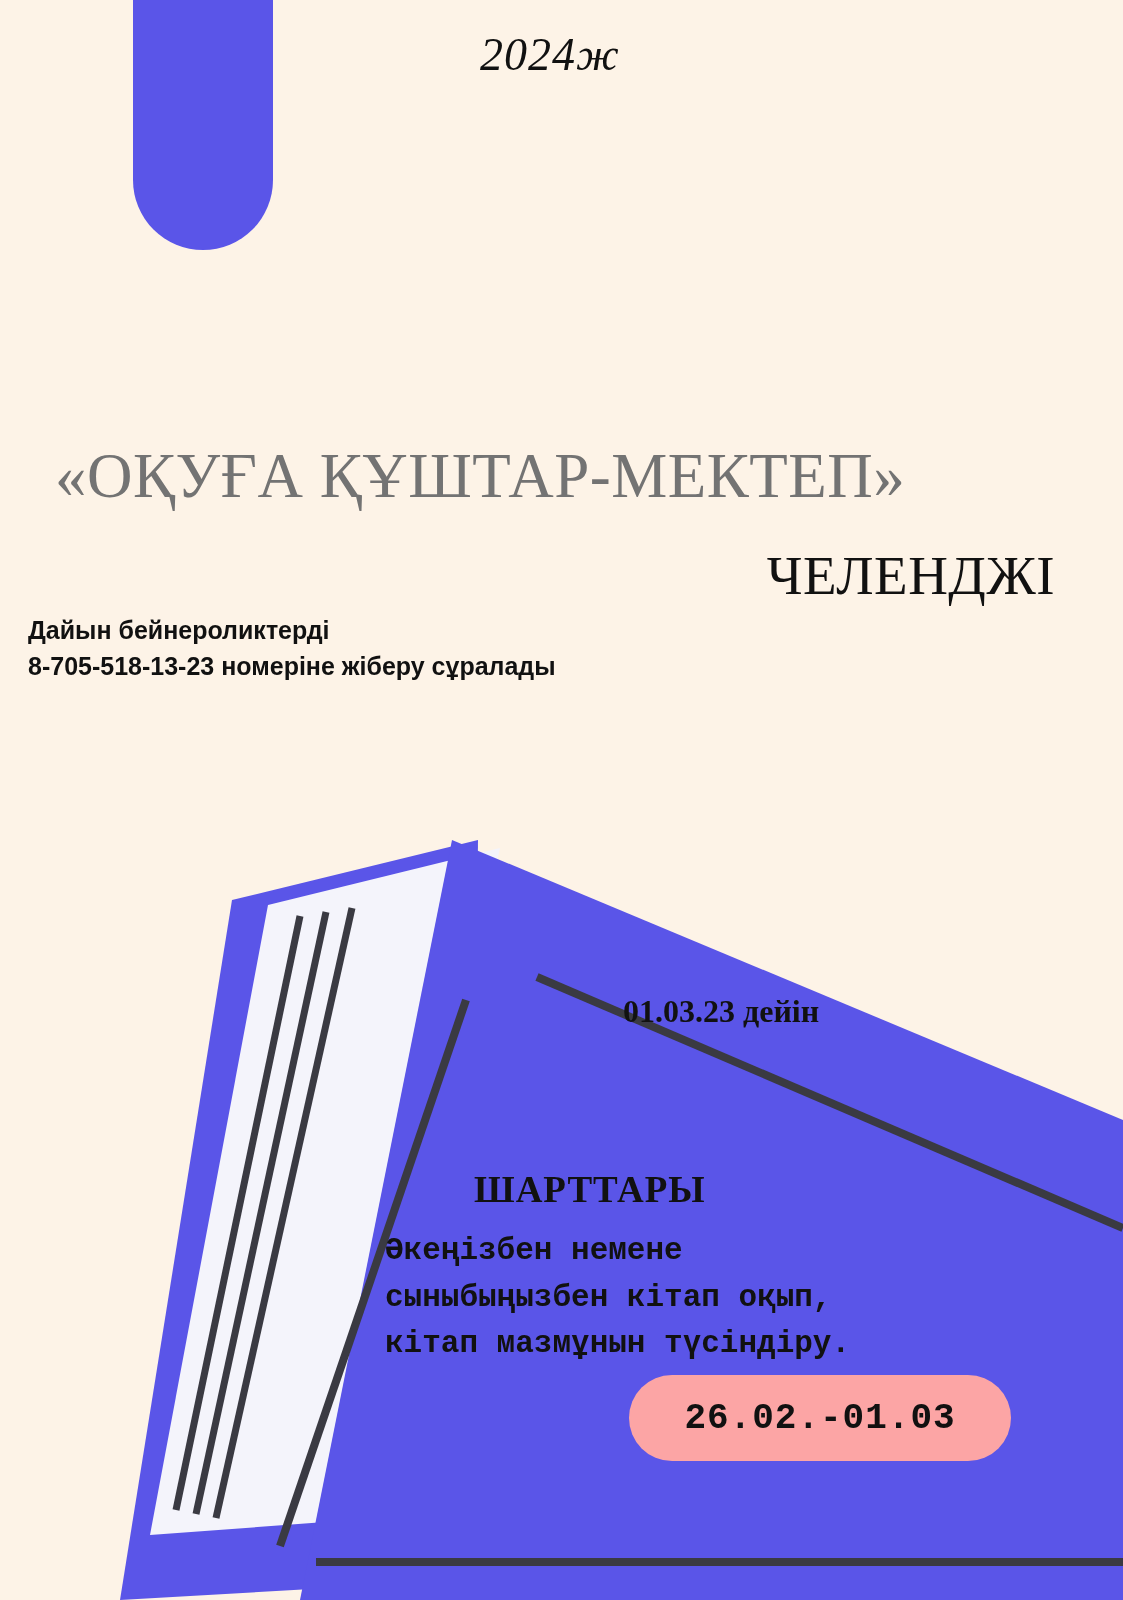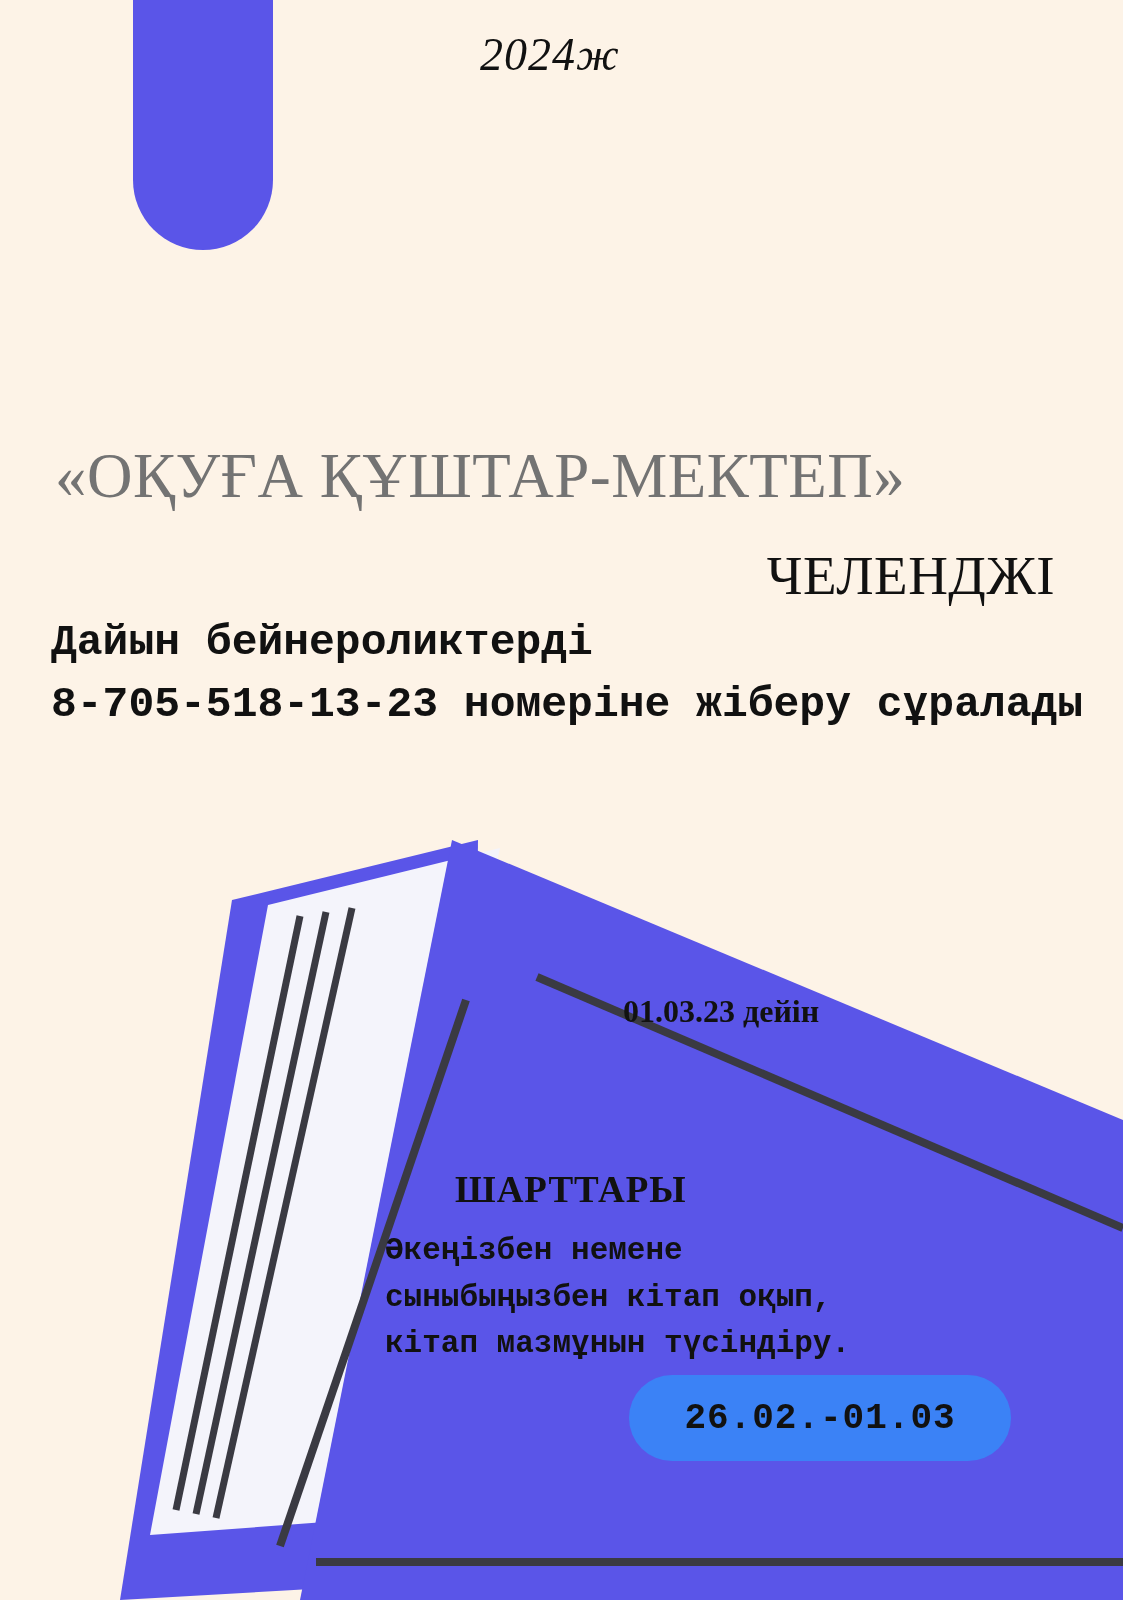--- a/index.html
+++ b/index.html
@@ -62,25 +62,25 @@
     text-align: right;
     font-family: "Liberation Serif", serif;
     font-size: 55px;
     color: #111111;
     letter-spacing: 0.5px;
   }
 
   
   .instructions {
     position: absolute;
-    left: 51px;
+    left: 28px;
     top: 612px;
-    font-family: Liberation Mono, monospace;
+    font-family: Liberation Sans, sans-serif;
     font-weight: bold;
-    font-size: 43px;
+    font-size: 25px;
     line-height: 1.45;
     color: #111111;
   }
   .instructions div { white-space: nowrap; }
 
   
   .art {
     position: absolute;
     left: 0;
     top: 820px;
@@ -97,21 +97,21 @@
     font-family: Liberation Serif, serif;
     font-weight: bold;
     font-size: 32px;
     color: #111111;
     white-space: nowrap;
   }
 
   
   .cond-title {
     position: absolute;
-    left: 455px;
+    left: 474px;
     top: 1168px;
     font-family: "Liberation Serif", serif;
     font-weight: bold;
     font-size: 37px;
     letter-spacing: 1px;
     color: #111111;
     white-space: nowrap;
   }
   .cond-body {
     position: absolute;
@@ -125,21 +125,21 @@
   }
   .cond-body div { white-space: nowrap; }
 
   
   .date-pill {
     position: absolute;
     left: 629px;
     top: 1375px;
     width: 382px;
     height: 86px;
-    background: #3b82f6;
+    background: #fca5a5;
     border-radius: 43px;
     display: flex;
     align-items: center;
     justify-content: center;
     font-family: "Liberation Mono", monospace;
     font-weight: bold;
     font-size: 36px;
     color: #111111;
     letter-spacing: 1px;
   }

